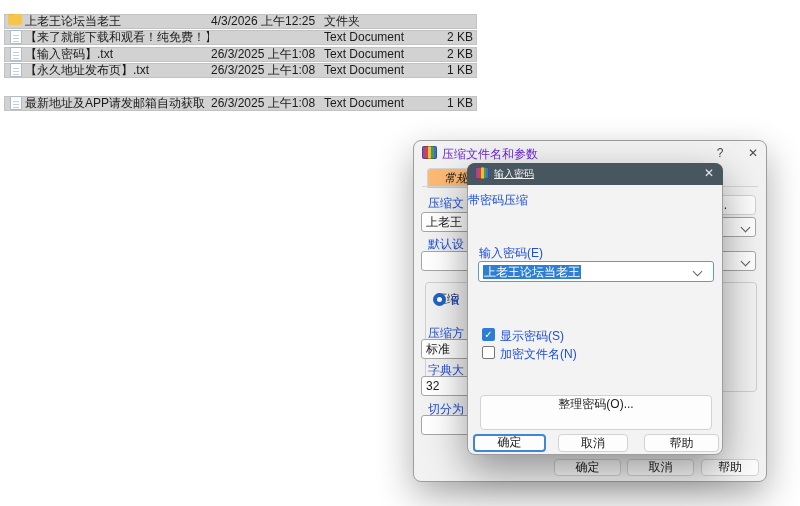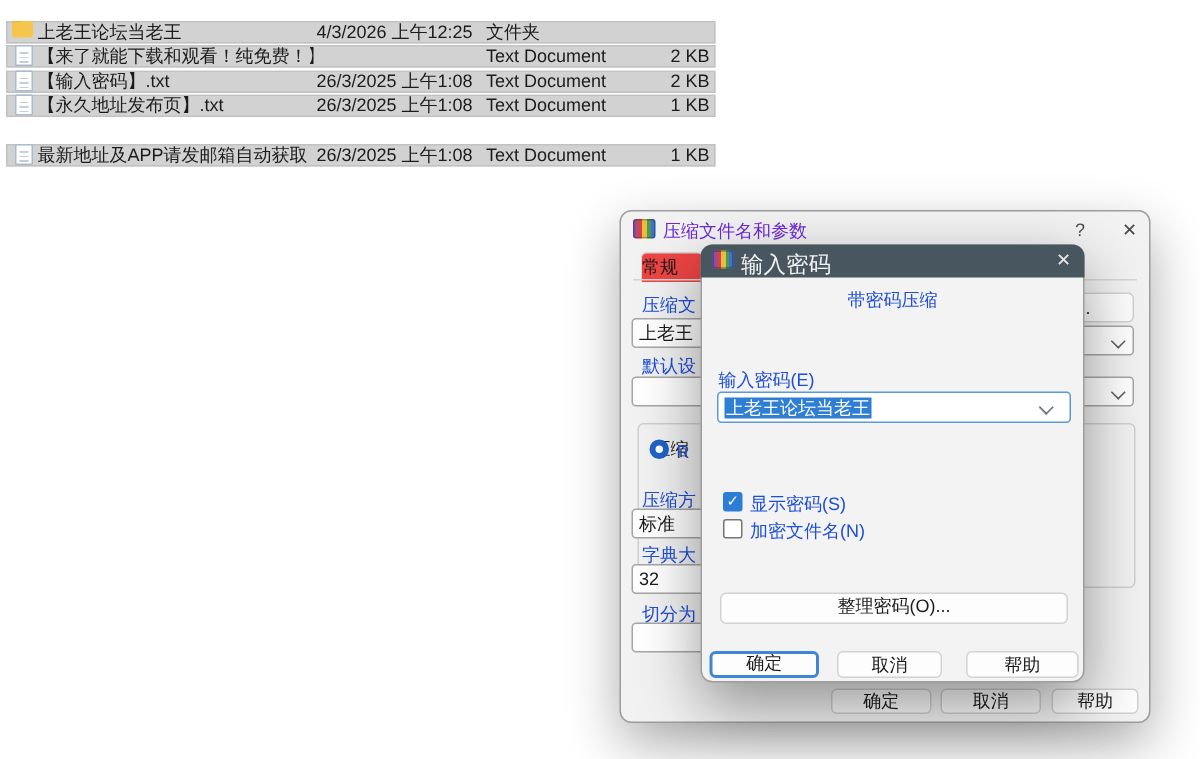--- a/index.html
+++ b/index.html
@@ -47,27 +47,27 @@
   .grouplabel{position:absolute;background:#f2f2f2;padding:0 3px;white-space:nowrap;}
   .radio{position:absolute;width:13px;height:13px;border-radius:50%;background:#fff;border:4px solid #1f63c6;box-sizing:border-box;}
   .cb{position:absolute;width:13px;height:13px;border-radius:2px;box-sizing:border-box;text-align:center;}
   .cb.checked{background:#2d7cd5;color:#fff;font-size:10px;line-height:13px;}
   .cb.unchecked{background:#fff;border:1px solid #767676;}
   
   .atitle{position:absolute;left:0;top:0;right:0;height:24px;}
   .atitle .ttext{position:absolute;left:28px;top:5px;font-size:12px;color:#6d28d9;white-space:nowrap;}
   .sysglyph{position:absolute;top:4px;width:18px;height:16px;text-align:center;line-height:16px;color:#4c4c4c;font-size:12px;}
   .ptitle{position:absolute;left:-1px;top:-1px;right:-1px;height:22px;background:#48565f;border-radius:8px 8px 0 0;}
-  .ptitle .ttext{position:absolute;left:27px;top:4px;font-size:15px;color:#f2f2f2;white-space:nowrap;}
+  .ptitle .ttext{position:absolute;left:27px;top:4px;font-size:10px;color:#f2f2f2;white-space:nowrap;text-decoration:underline;}
   .ptitle .closex{position:absolute;right:9px;top:3px;color:#e8e8e8;font-size:12px;}
   .winrar-icon{position:absolute;width:15px;height:13px;border-radius:2px;overflow:hidden;
     background:linear-gradient(90deg,#8a4fae 0 20%,#d24444 20% 40%,#e9bd3f 40% 62%,#4c9a4c 62% 80%,#3f6fd2 80% 100%);
     box-shadow:0 0 0 1px rgba(0,0,0,.25) inset;}
-  .tab{position:absolute;background:#ef4444;border:1px solid #d6d6d6;border-bottom:none;border-radius:4px 4px 0 0;
-       text-align:left;}
+  .tab{position:absolute;background:#fdba74;border:1px solid #d6d6d6;border-bottom:none;border-radius:4px 4px 0 0;
+       text-align:right;font-style:italic;}
   .tabline{position:absolute;height:1px;background:#d6d6d6;}
   .combo-sel{background:#2e7ed3;color:#fff;padding:0 1px;}
 </style>
 </head>
 <body>
 
 <div class="flist">
 
   <div class="frow" style="top:14px">
     <span class="ficon icon-folder"></span>
@@ -144,31 +144,31 @@
   <div class="btn" style="left:287px;top:318px;width:58px;height:17px">帮助</div>
 </div>
 
 <div class="dlg" id="pwdDlg">
   <div class="ptitle">
     <span class="winrar-icon" style="left:8px;top:4px;width:14px;height:12px"></span>
     <span class="ttext">输入密码</span>
     <span class="closex">✕</span>
   </div>
 
-  <div class="lbl" style="left:0;right:0;top:28px;text-align:center;position:absolute">带密码压缩</div>
+  <div class="lbl" style="left:0;right:0;top:28px;position:absolute">带密码压缩</div>
 
   <span class="lbl" style="left:11px;top:81px">输入密码(E)</span>
   <div class="input" style="left:10px;top:97px;width:236px;height:21px;border:1px solid #5b9bd5;padding-top:3px">
     <span class="combo-sel">上老王论坛当老王</span>
   </div>
   <span class="chev" style="left:694px;top:268px;position:fixed"></span>
 
   <span class="cb checked" style="left:14px;top:164px">✓</span>
   <span class="lbl" style="left:32px;top:164px">显示密码(S)</span>
   <span class="cb unchecked" style="left:14px;top:182px"></span>
   <span class="lbl" style="left:32px;top:182px">加密文件名(N)</span>
 
-  <div class="btn" style="left:12px;top:231px;width:232px;height:21px;line-height:17px">整理密码(O)...</div>
+  <div class="btn" style="left:12px;top:231px;width:232px;height:35px;line-height:17px">整理密码(O)...</div>
 
   <div class="btn focused" style="left:5px;top:270px;width:73px;height:18px">确定</div>
   <div class="btn" style="left:90px;top:270px;width:70px;height:18px;line-height:16px">取消</div>
   <div class="btn" style="left:176px;top:270px;width:75px;height:18px;line-height:16px">帮助</div>
 </div>
 
 </body></html>

